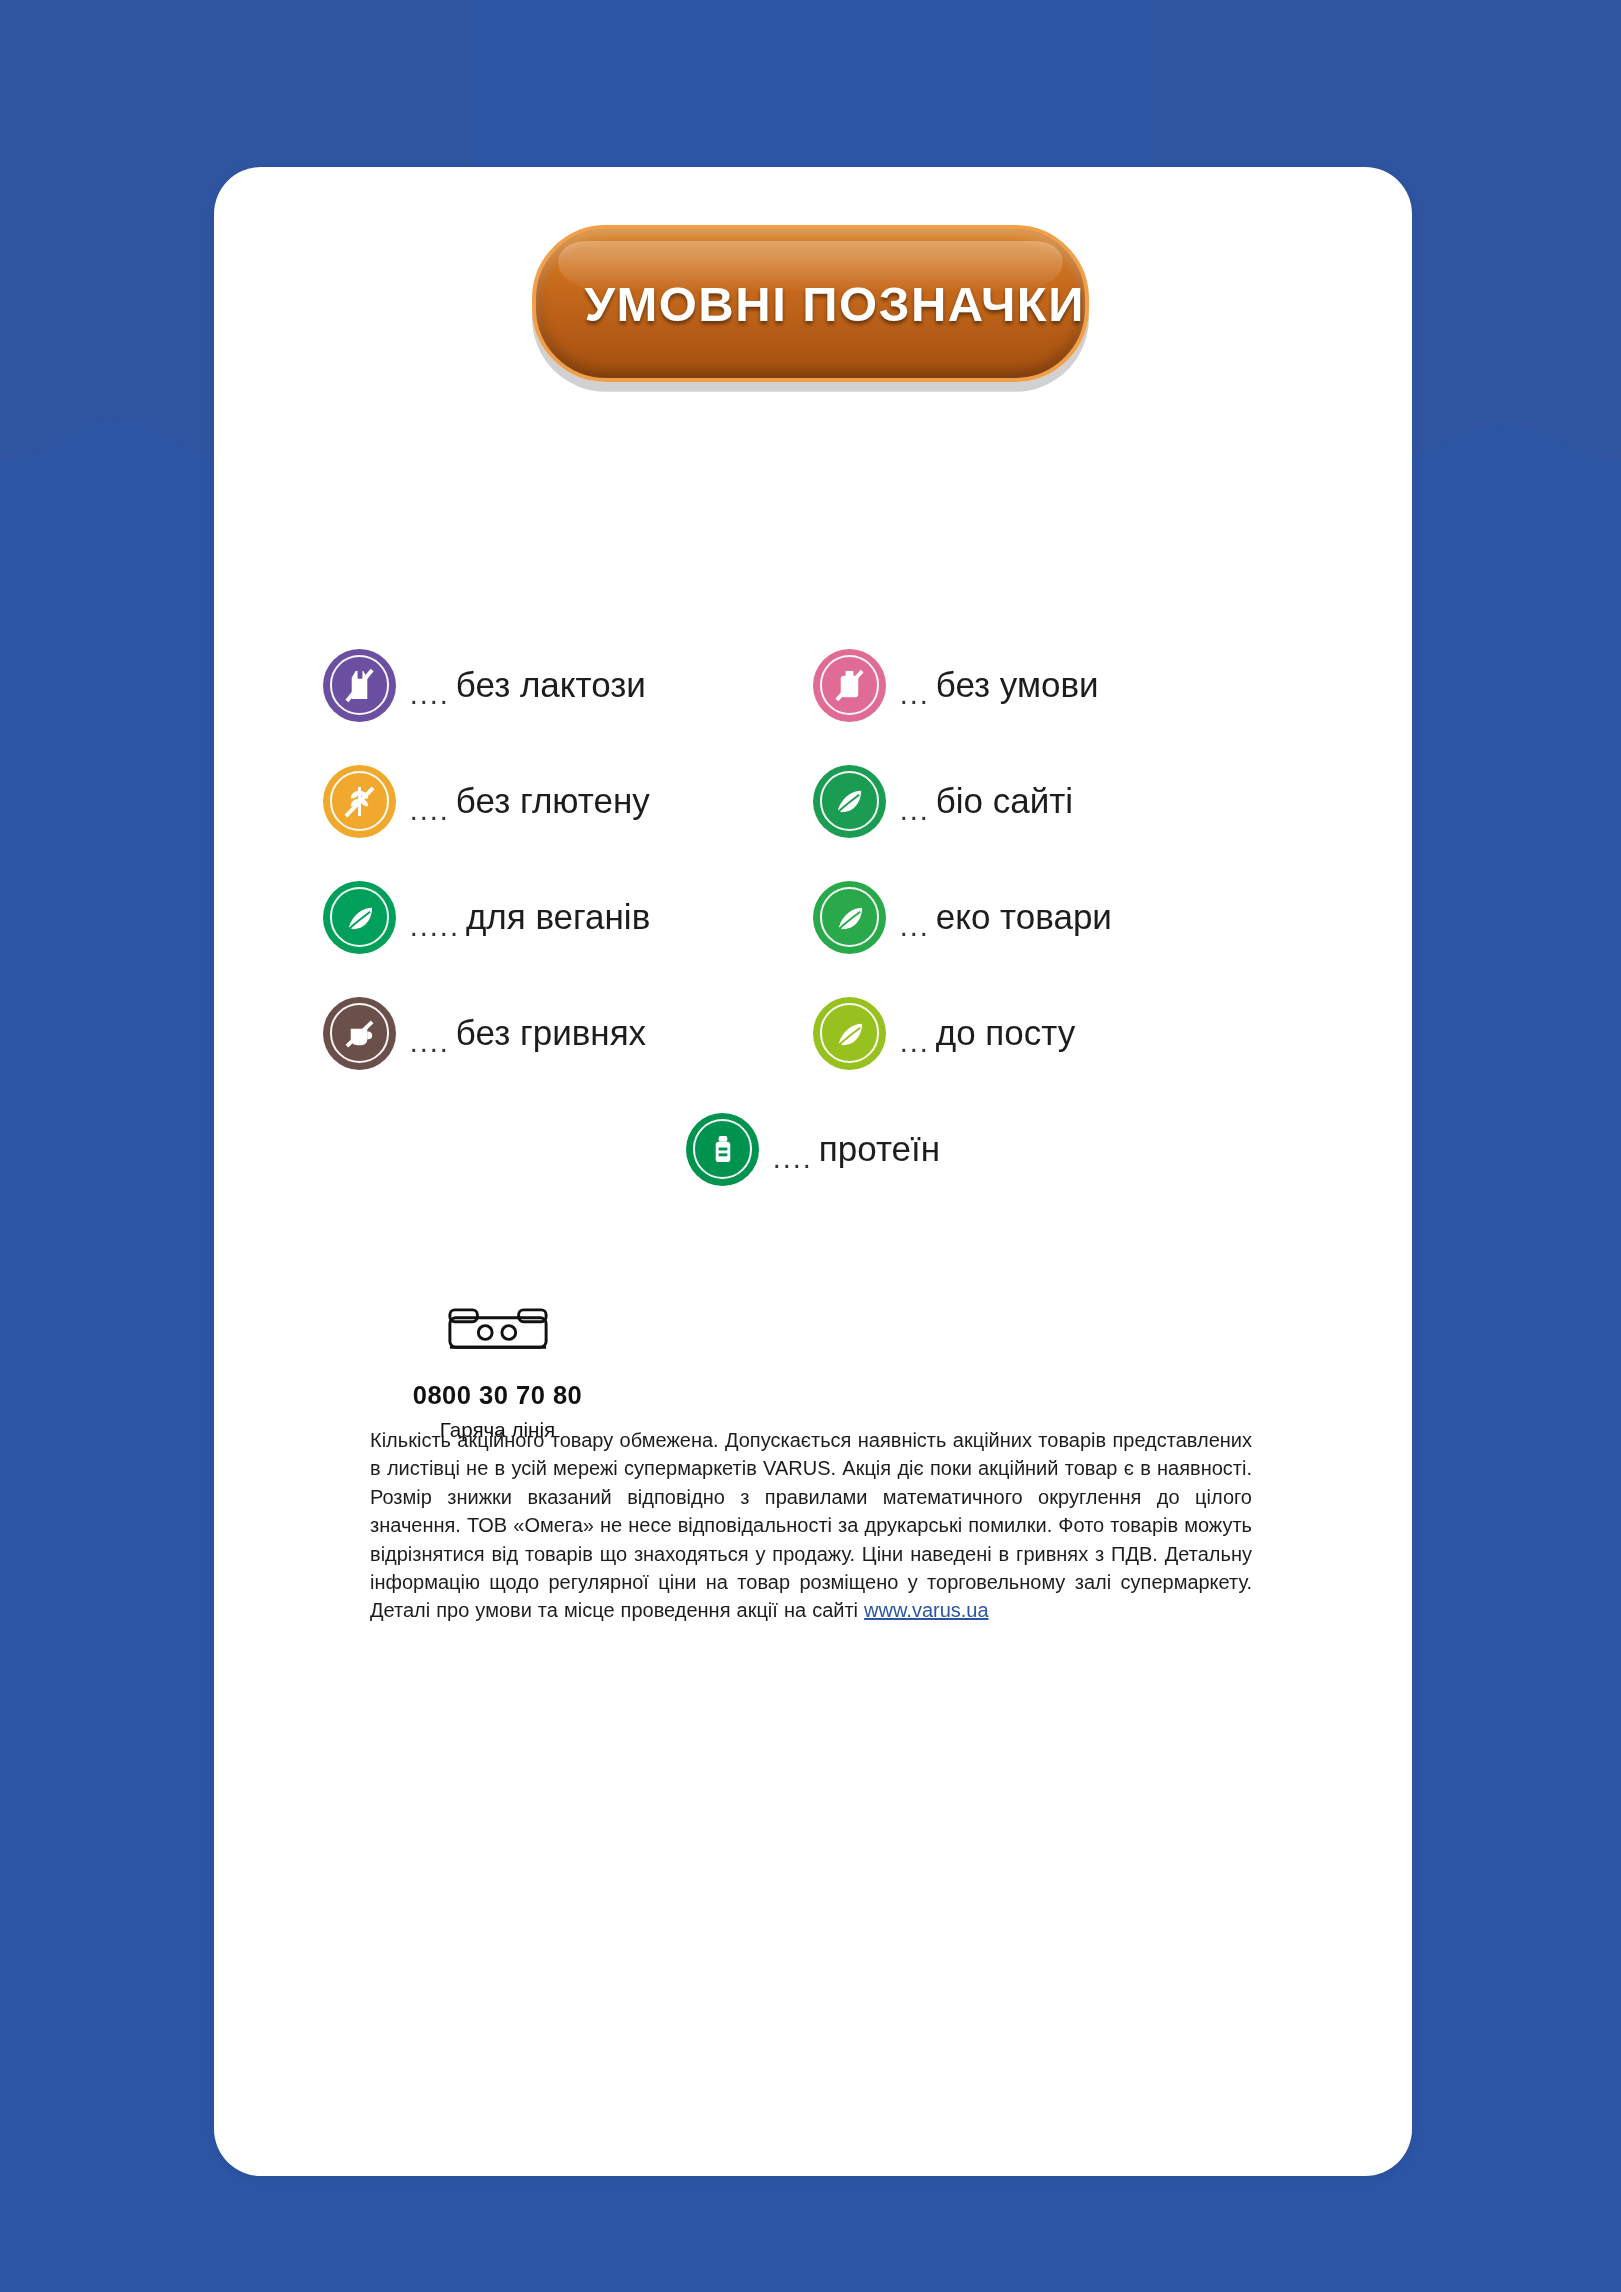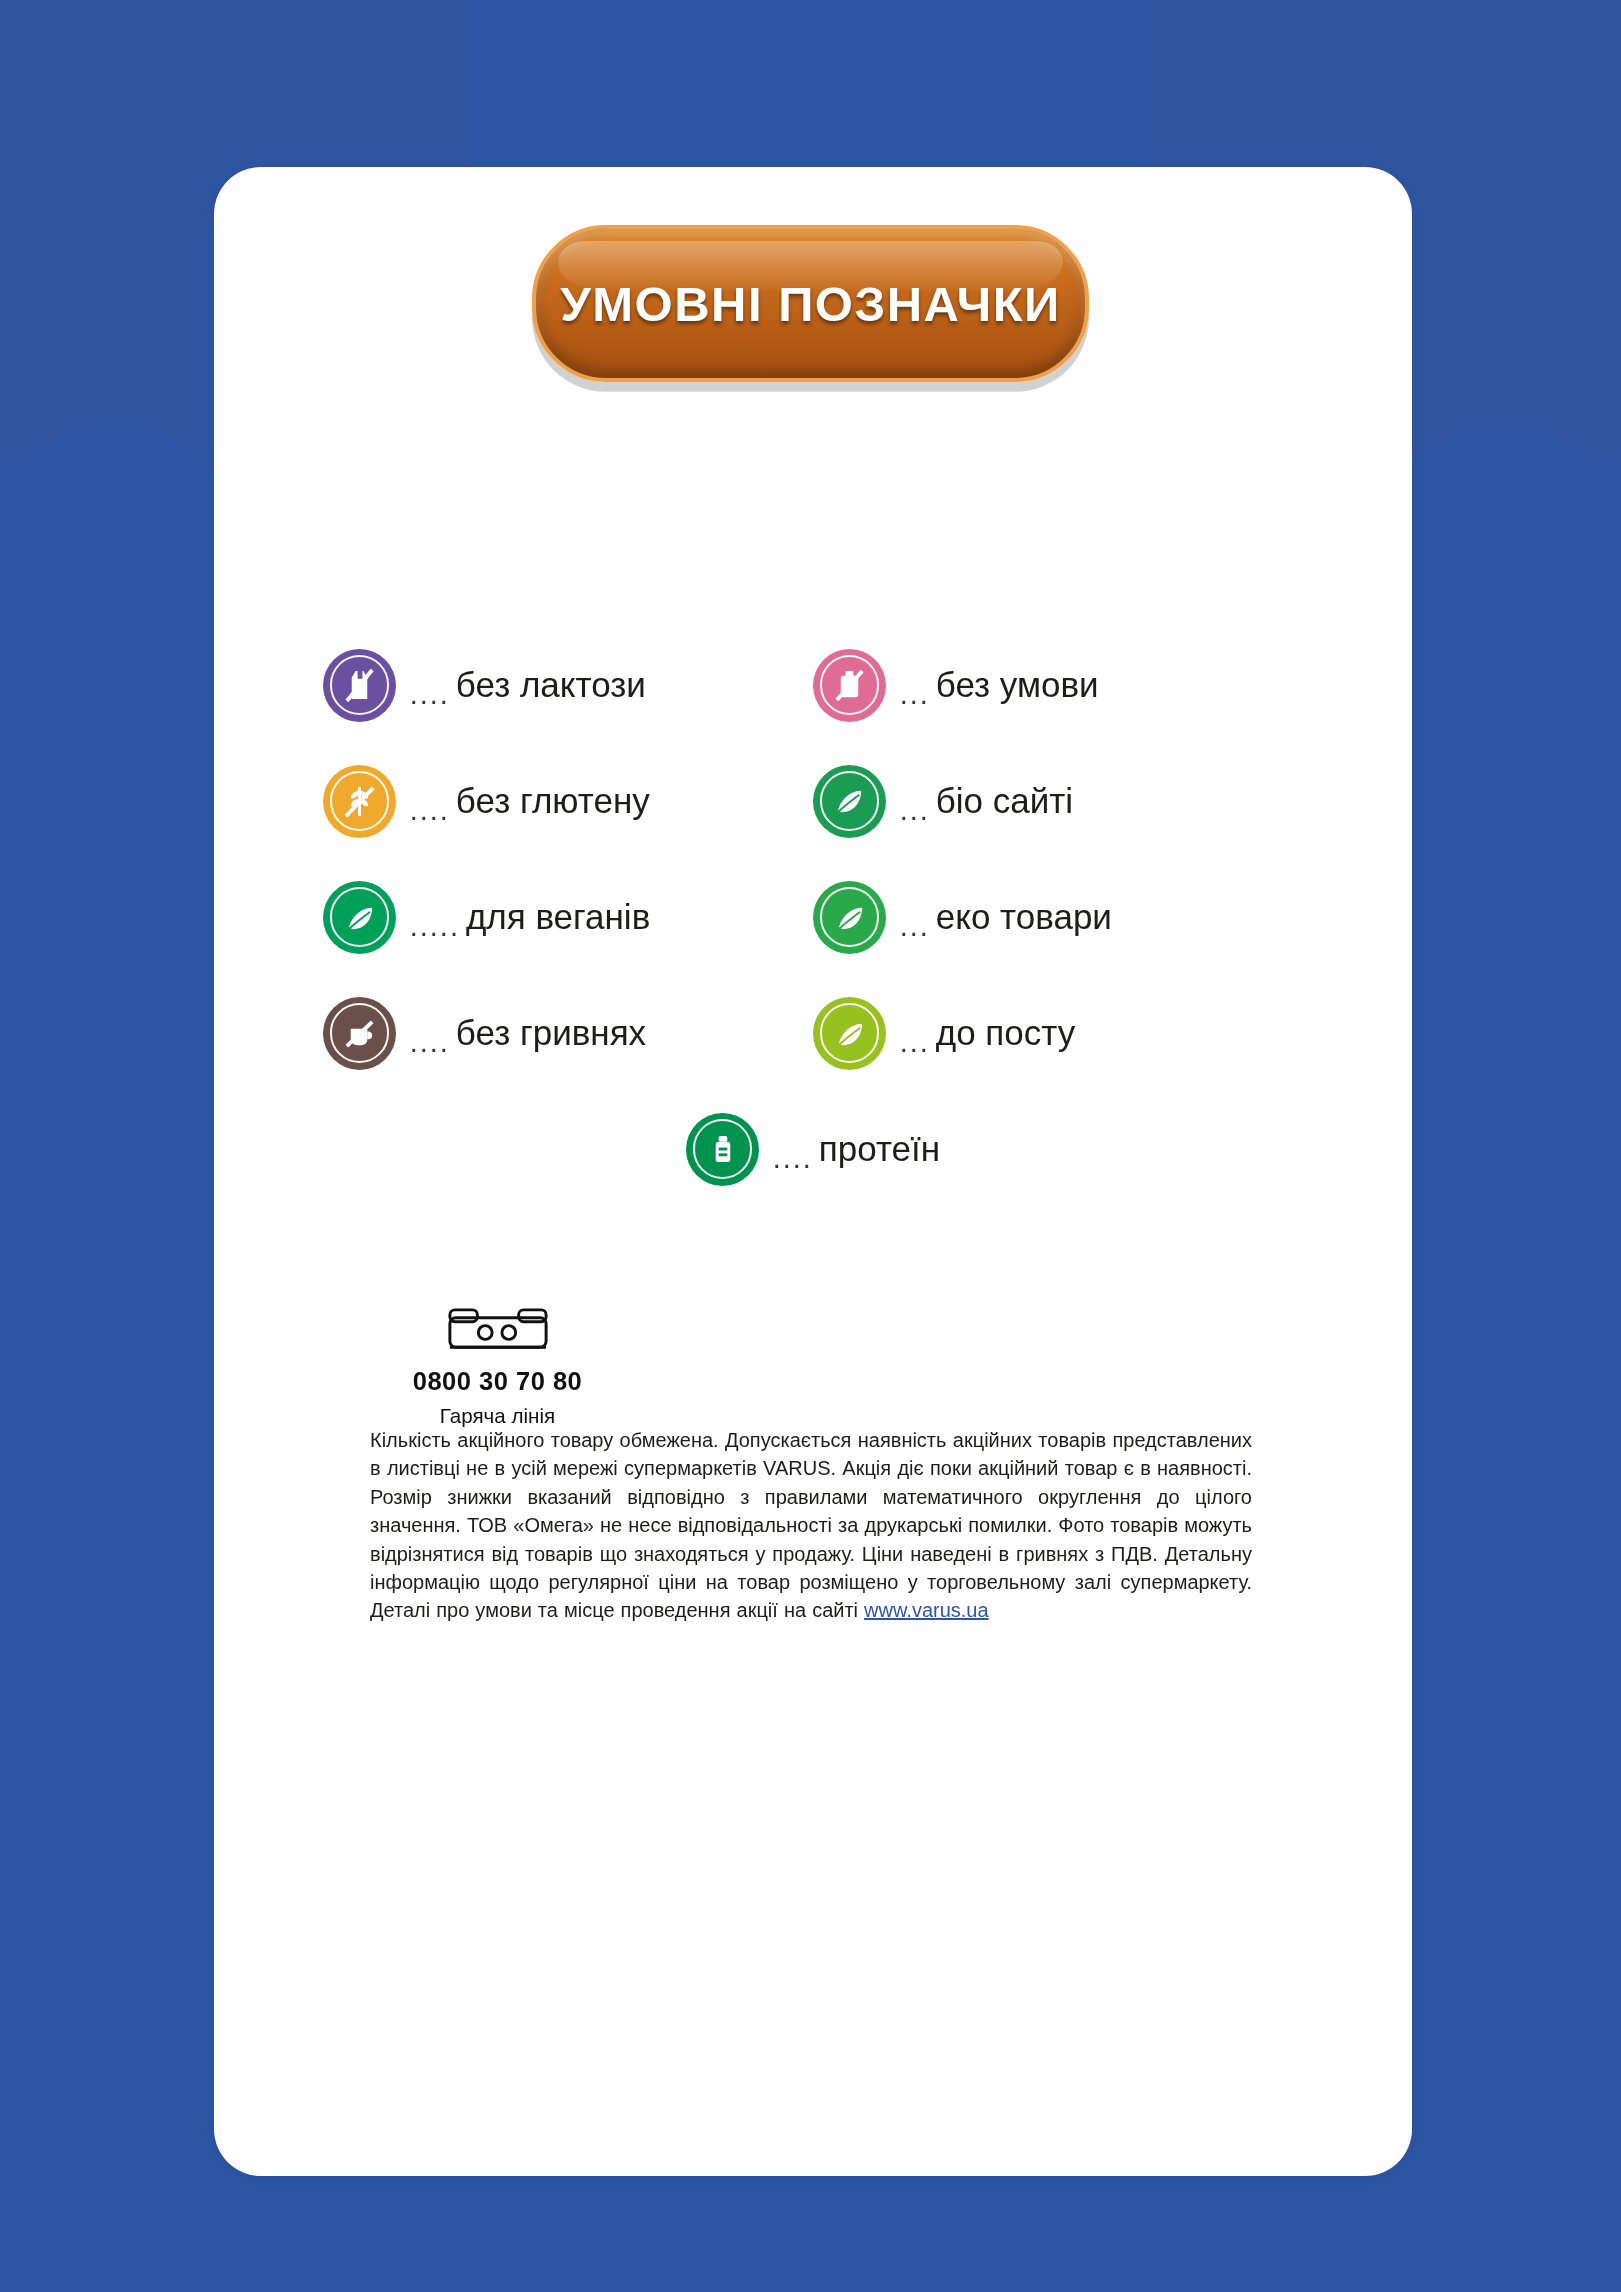--- a/index.html
+++ b/index.html
@@ -54,21 +54,21 @@
   .title-pill {
     position: relative;
     width: 549px;
     height: 149px;
     border-radius: 74px;
     background: linear-gradient(180deg, #d98327 0%, #c6691c 40%, #a34f10 100%);
     border: 4.9px solid #f0a04a;
     box-shadow: 0 9.8px 0 rgba(0,0,0,0.18), inset 0 -5.9px 13.7px rgba(0,0,0,0.28), inset 0 5.9px 9.8px rgba(255,255,255,0.28);
     display: flex;
     align-items: center;
-    justify-content: center;
+    justify-content: flex-end;
   }
   .title-pill::after {
     content: "";
     position: absolute;
     left: 21.6px;
     right: 21.6px;
     top: 11.8px;
     height: 49px;
     border-radius: 39px 39px 59px 59px / 29px 29px 39px 39px;
     background: linear-gradient(180deg, rgba(255,255,255,0.30), rgba(255,255,255,0.02));
@@ -150,21 +150,21 @@
   .hotline-icon {
     display: block;
     margin: 0 auto;
   }
   .hotline-number {
     font-size: 25.5px;
     font-weight: bold;
     color: #111;
     letter-spacing: 0.5px;
     font-family: "Liberation Sans", sans-serif;
-    margin-top: 4px;
+    margin-top: 18px;
   }
   .hotline-caption {
     font-size: 20.6px;
     color: #111;
     font-family: "Liberation Sans", sans-serif;
     margin-top: 8px;
   }
 
   
   .disclaimer {

